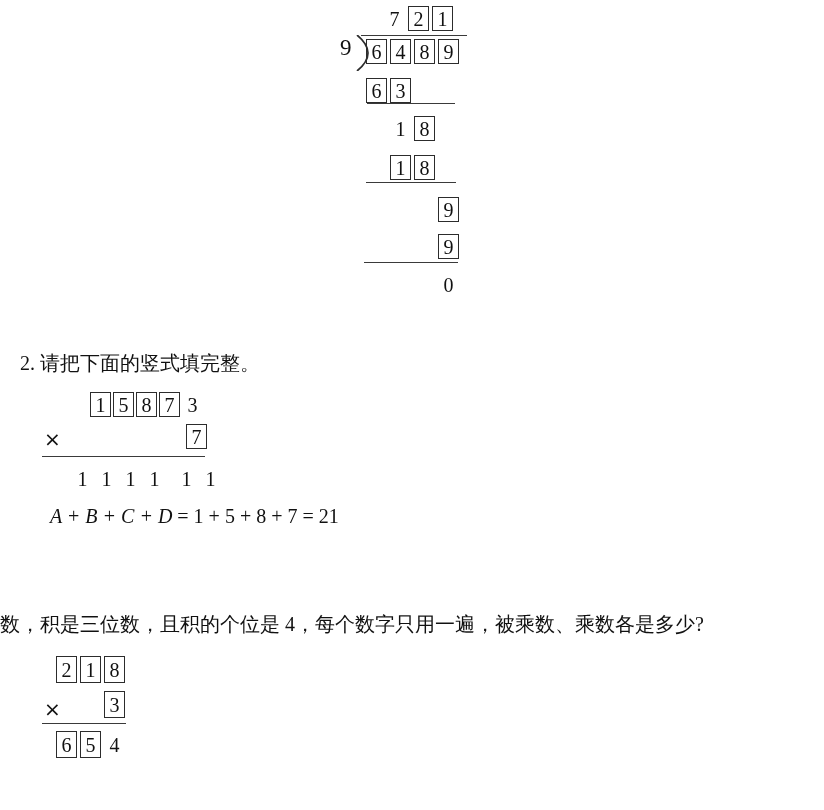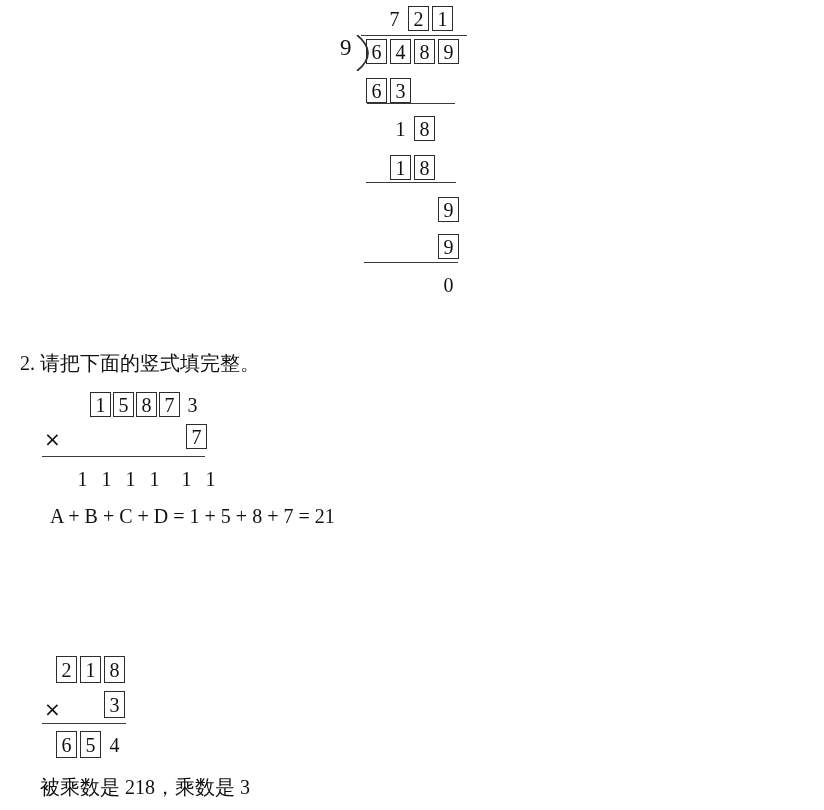--- a/index.html
+++ b/index.html
@@ -26,21 +26,21 @@
   .vinculum{position:absolute;left:21px;top:35px;width:106px;height:0;border-top:1.6px solid #3a3a3a;}
   
   .p2-row1{left:90px;top:392px;gap:2px;}
   .times{font-size:20px;line-height:1;font-family:"DejaVu Sans",sans-serif;}
   .p2-times{left:44px;top:429px;}
   .p2-mult{left:186px;top:424px;}
   .p2-rule{left:42px;top:456px;width:163px;}
   .p2-prod{left:72px;top:466px;}
   .p2-prod .digit:nth-child(5){margin-left:8px;}
   .equation{left:50px;top:505px;font-size:20px;}
-  .equation .lhs{}
+  .equation .lhs{font-style:italic;}
   
   .p3-row1{left:56px;top:656px;}
   .p3-times{left:44px;top:699px;}
   .p3-mult{left:104px;top:691px;}
   .p3-rule{left:42px;top:723px;width:84px;}
   .p3-prod{left:56px;top:731px;}
   
   .zh{font-size:20px;line-height:1.15;}
 </style>
 </head>
@@ -120,34 +120,34 @@
         <span class="digit">1</span>
         <span class="digit">1</span>
         <span class="digit">1</span>
         <span class="digit">1</span>
       </div>
     <div class="abs equation">
       <span class="lhs">A + B + C + D</span><span> = 1 + 5 + 8 + 7 = 21</span>
     </div>
   </section>
 
+  <div class="abs zh" style="left:0px;top:613px;">数，积是三位数，且积的个位是 4，每个数字只用一遍，被乘数、乘数各是多少?</div>
 
   <section>
     <div class="drow tall p3-row1">
         <span class="digit boxed">2</span>
         <span class="digit boxed">1</span>
         <span class="digit boxed">8</span>
       </div>
     <span class="abs times p3-times">×</span>
     <div class="drow tall p3-mult">
         <span class="digit boxed">3</span>
       </div>
     <div class="rule p3-rule"></div>
     <div class="drow tall p3-prod">
         <span class="digit boxed">6</span>
         <span class="digit boxed">5</span>
         <span class="digit">4</span>
       </div>
   </section>
 
-  <div class="abs zh" style="left:40px;top:776px;">被乘数是 218，乘数是 3</div>
 
 </div>
 
 </body></html>

